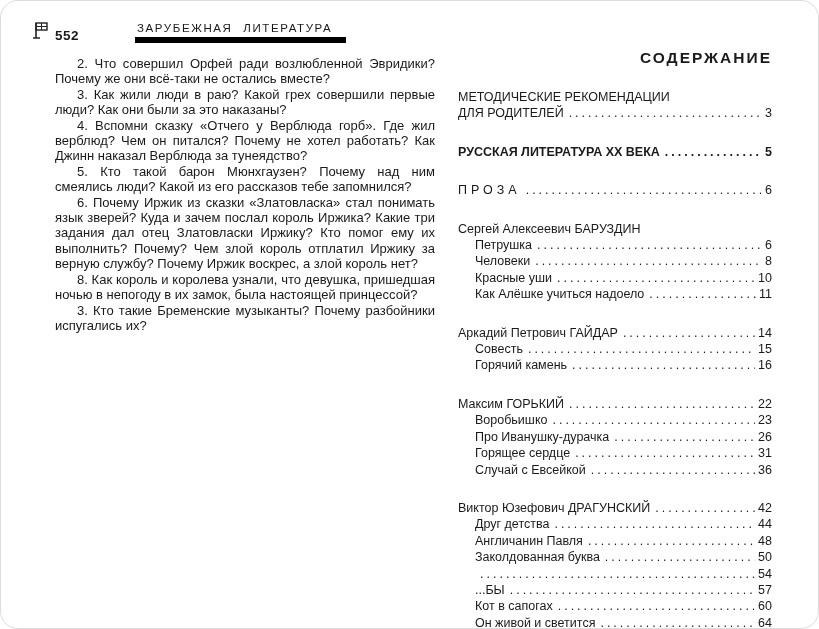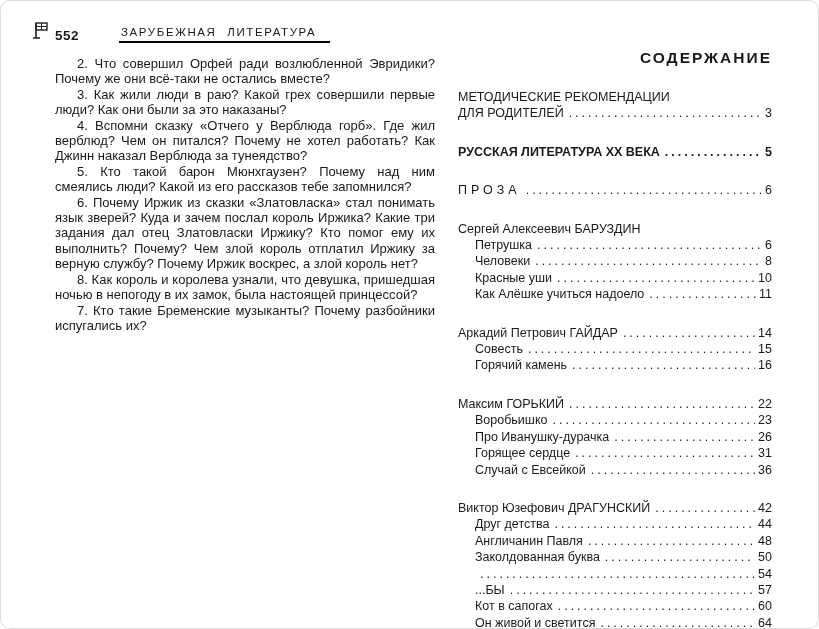--- a/index.html
+++ b/index.html
@@ -8,21 +8,21 @@
     background: #ffffff;
     font-family: "Liberation Sans", sans-serif;
   }
   .sheet {
     position: relative;
     width: 819px;
     height: 629px;
     box-sizing: border-box;
     background: #ffffff;
     border: 1px solid #dcdcdc;
-    border-radius: 10px;
+    border-radius: 18px;
     overflow: hidden;
     color: #1a1a1a;
   }
   
   .left-col {
     position: absolute;
     left: 54px;
     top: 20px;
     width: 380px;
   }
@@ -39,25 +39,25 @@
     top: 0px;
     width: 18px;
     height: 18px;
   }
   .page-num {
     font-weight: bold;
     font-size: 13.5px;
     letter-spacing: 0.5px;
   }
   .running-head {
-    margin-left: 40px;
+    margin-left: 56px;
     font-size: 11.5px;
     letter-spacing: 1.6px;
     word-spacing: 6px;
-    border-bottom: 2px solid #000000;
+    border-bottom: 6px solid #000000;
     padding: 0 14px 3px 2px;
     white-space: nowrap;
   }
   .questions p {
     margin: 0;
     font-size: 13px;
     line-height: 15.4px;
     text-align: justify;
     text-indent: 22px;
   }
@@ -127,21 +127,21 @@
 
         <p>4. Вспомни сказку «Отчего у Верблюда горб». Где жил верблюд? Чем он питался? Почему не хотел работать? Как Джинн наказал Верблюда за тунеядство?</p>
 
         <p>5. Кто такой барон Мюнхгаузен? Почему над ним смеялись люди? Какой из его рассказов тебе запомнился?</p>
 
         <p>6. Почему Иржик из сказки «Златовласка» стал понимать язык зверей? Куда и зачем послал король Иржика? Какие три задания дал отец Златовласки Иржику? Кто помог ему их выполнить? Почему? Чем злой король отплатил Иржику за верную службу? Почему Иржик воскрес, а злой король нет?</p>
 
 
         <p>8. Как король и королева узнали, что девушка, пришедшая ночью в непогоду в их замок, была настоящей принцессой?</p>
 
-        <p>7. Кто такие Бременские музыканты? Почему разбойники испугались их?</p>
+        <p>3. Кто такие Бременские музыканты? Почему разбойники испугались их?</p>
       </div>
   </div>
 
   <div class="right-col">
     <h1 class="toc-title">СОДЕРЖАНИЕ</h1>
     <div class="toc">
 
         <div class="toc-row nopage">
           <span class="toc-label">МЕТОДИЧЕСКИЕ РЕКОМЕНДАЦИИ</span>
 

